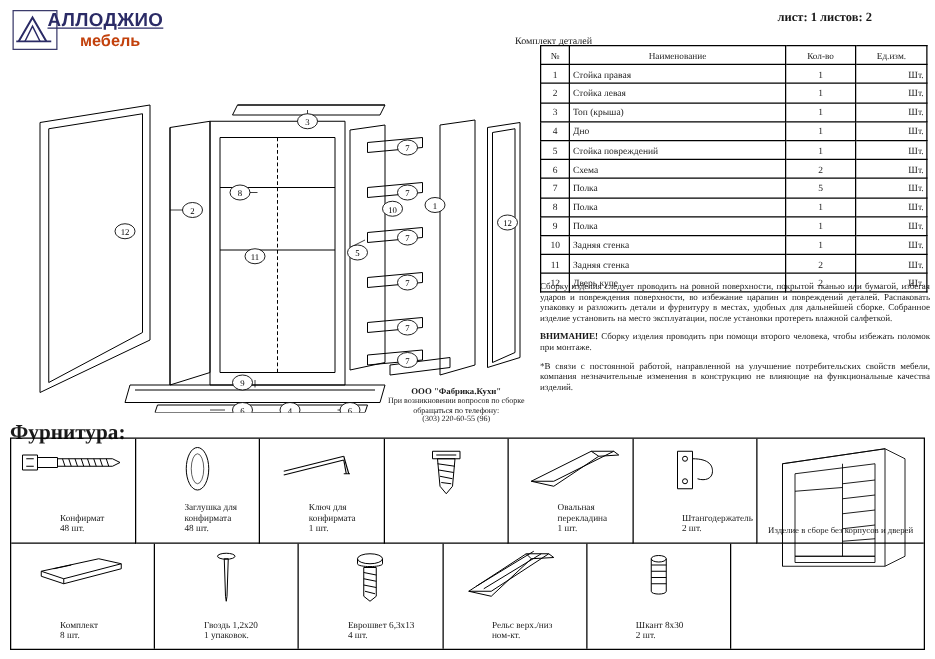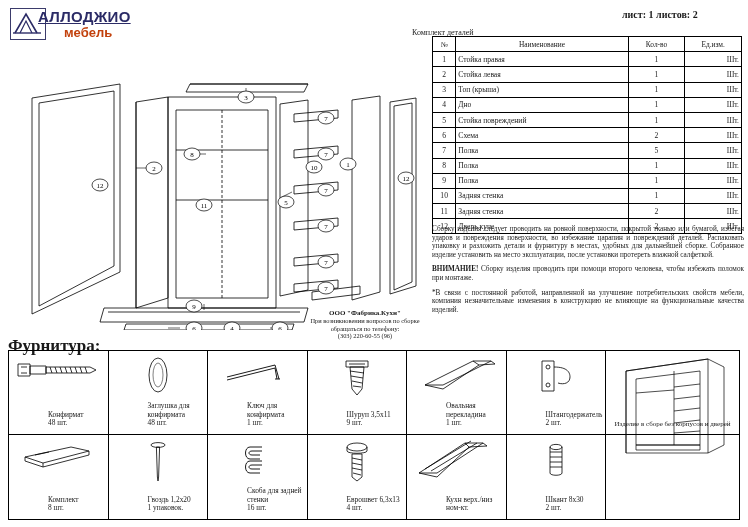--- a/index.html
+++ b/index.html
@@ -332,24 +332,20 @@
         <div class="art">
           <svg width="44" height="42" viewBox="0 0 44 42">
             <g fill="none" stroke="#000" stroke-width="0.8">
               <path d="M11 6 L33 6 L33 12 L11 12 Z"></path>
               <path d="M14 9 L30 9"></path>
               <path d="M15 12 L29 12 L27 34 L22 40 L17 34 Z"></path>
               <path d="M15 16 L29 18 M16 21 L28 23 M17 26 L27 28 M18 31 L26 32"></path>
             </g>
           </svg>
         </div>
-        <div class="cap">
-          <span>Шуруп 3,5х11</span><br>
-          <span>9 шт.</span>
-        </div>
       </div>
 
       <div class="cell">
         <div class="art">
           <svg width="86" height="40" viewBox="0 0 86 40">
             <g fill="none" stroke="#000" stroke-width="0.8">
               <path d="M12 30 L60 6 L78 6 L30 30 Z"></path>
               <path d="M60 6 L66 10 L30 34 L12 30"></path>
               <path d="M78 6 L82 9 L66 10"></path>
             </g>
@@ -425,36 +421,20 @@
               <path d="M18.4 8 L21.6 8 L20.6 38 L20 42 L19.4 38 Z"></path>
             </g>
           </svg>
         </div>
         <div class="cap">
           <span>Гвоздь 1,2х20</span><br>
           <span>1 упаковок.</span>
         </div>
       </div>
 
-      <div class="cell">
-        <div class="art">
-          <svg width="46" height="42" viewBox="0 0 46 42">
-            <g fill="none" stroke="#000" stroke-width="0.9">
-              <path d="M28 8 L16 8 C10 8 10 20 16 20 L26 20"></path>
-              <path d="M28 12 L18 12 C14 12 14 16 18 16 L26 16"></path>
-              <path d="M28 22 L16 22 C10 22 10 34 16 34 L26 34"></path>
-              <path d="M28 26 L18 26 C14 26 14 30 18 30 L26 30"></path>
-            </g>
-          </svg>
-        </div>
-        <div class="cap">
-          <span>Скоба для задней стенки</span><br>
-          <span>16 шт.</span>
-        </div>
-      </div>
 
       <div class="cell">
         <div class="art">
           <svg width="44" height="44" viewBox="0 0 44 44">
             <g fill="none" stroke="#000" stroke-width="0.8">
               <ellipse cx="22" cy="8" rx="10" ry="4"></ellipse>
               <path d="M12 8 L12 12 C12 15 32 15 32 12 L32 8"></path>
               <path d="M17 15 L27 15 L27 38 L22 42 L17 38 Z"></path>
               <path d="M17 19 L27 21 M17 24 L27 26 M17 29 L27 31 M18 34 L26 36"></path>
             </g>
@@ -472,21 +452,21 @@
             <g fill="none" stroke="#000" stroke-width="0.8">
               <path d="M8 34 L54 4 L72 4 L26 34 Z"></path>
               <path d="M54 4 L58 8 L26 38 L8 34"></path>
               <path d="M14 30 L60 2"></path>
               <path d="M20 32 L66 4"></path>
               <path d="M72 4 L76 7 L58 8"></path>
             </g>
           </svg>
         </div>
         <div class="cap">
-          <span>Кухн верх./низ</span><br>
+          <span>Рельс верх./низ</span><br>
           <span>ном-кт.</span>
         </div>
       </div>
 
       <div class="cell">
         <div class="art">
           <svg width="50" height="44" viewBox="0 0 50 44">
             <g fill="none" stroke="#000" stroke-width="0.8">
               <ellipse cx="25" cy="8" rx="6" ry="2.6"></ellipse>
               <path d="M19 8 L19 34 C19 37 31 37 31 34 L31 8"></path>

